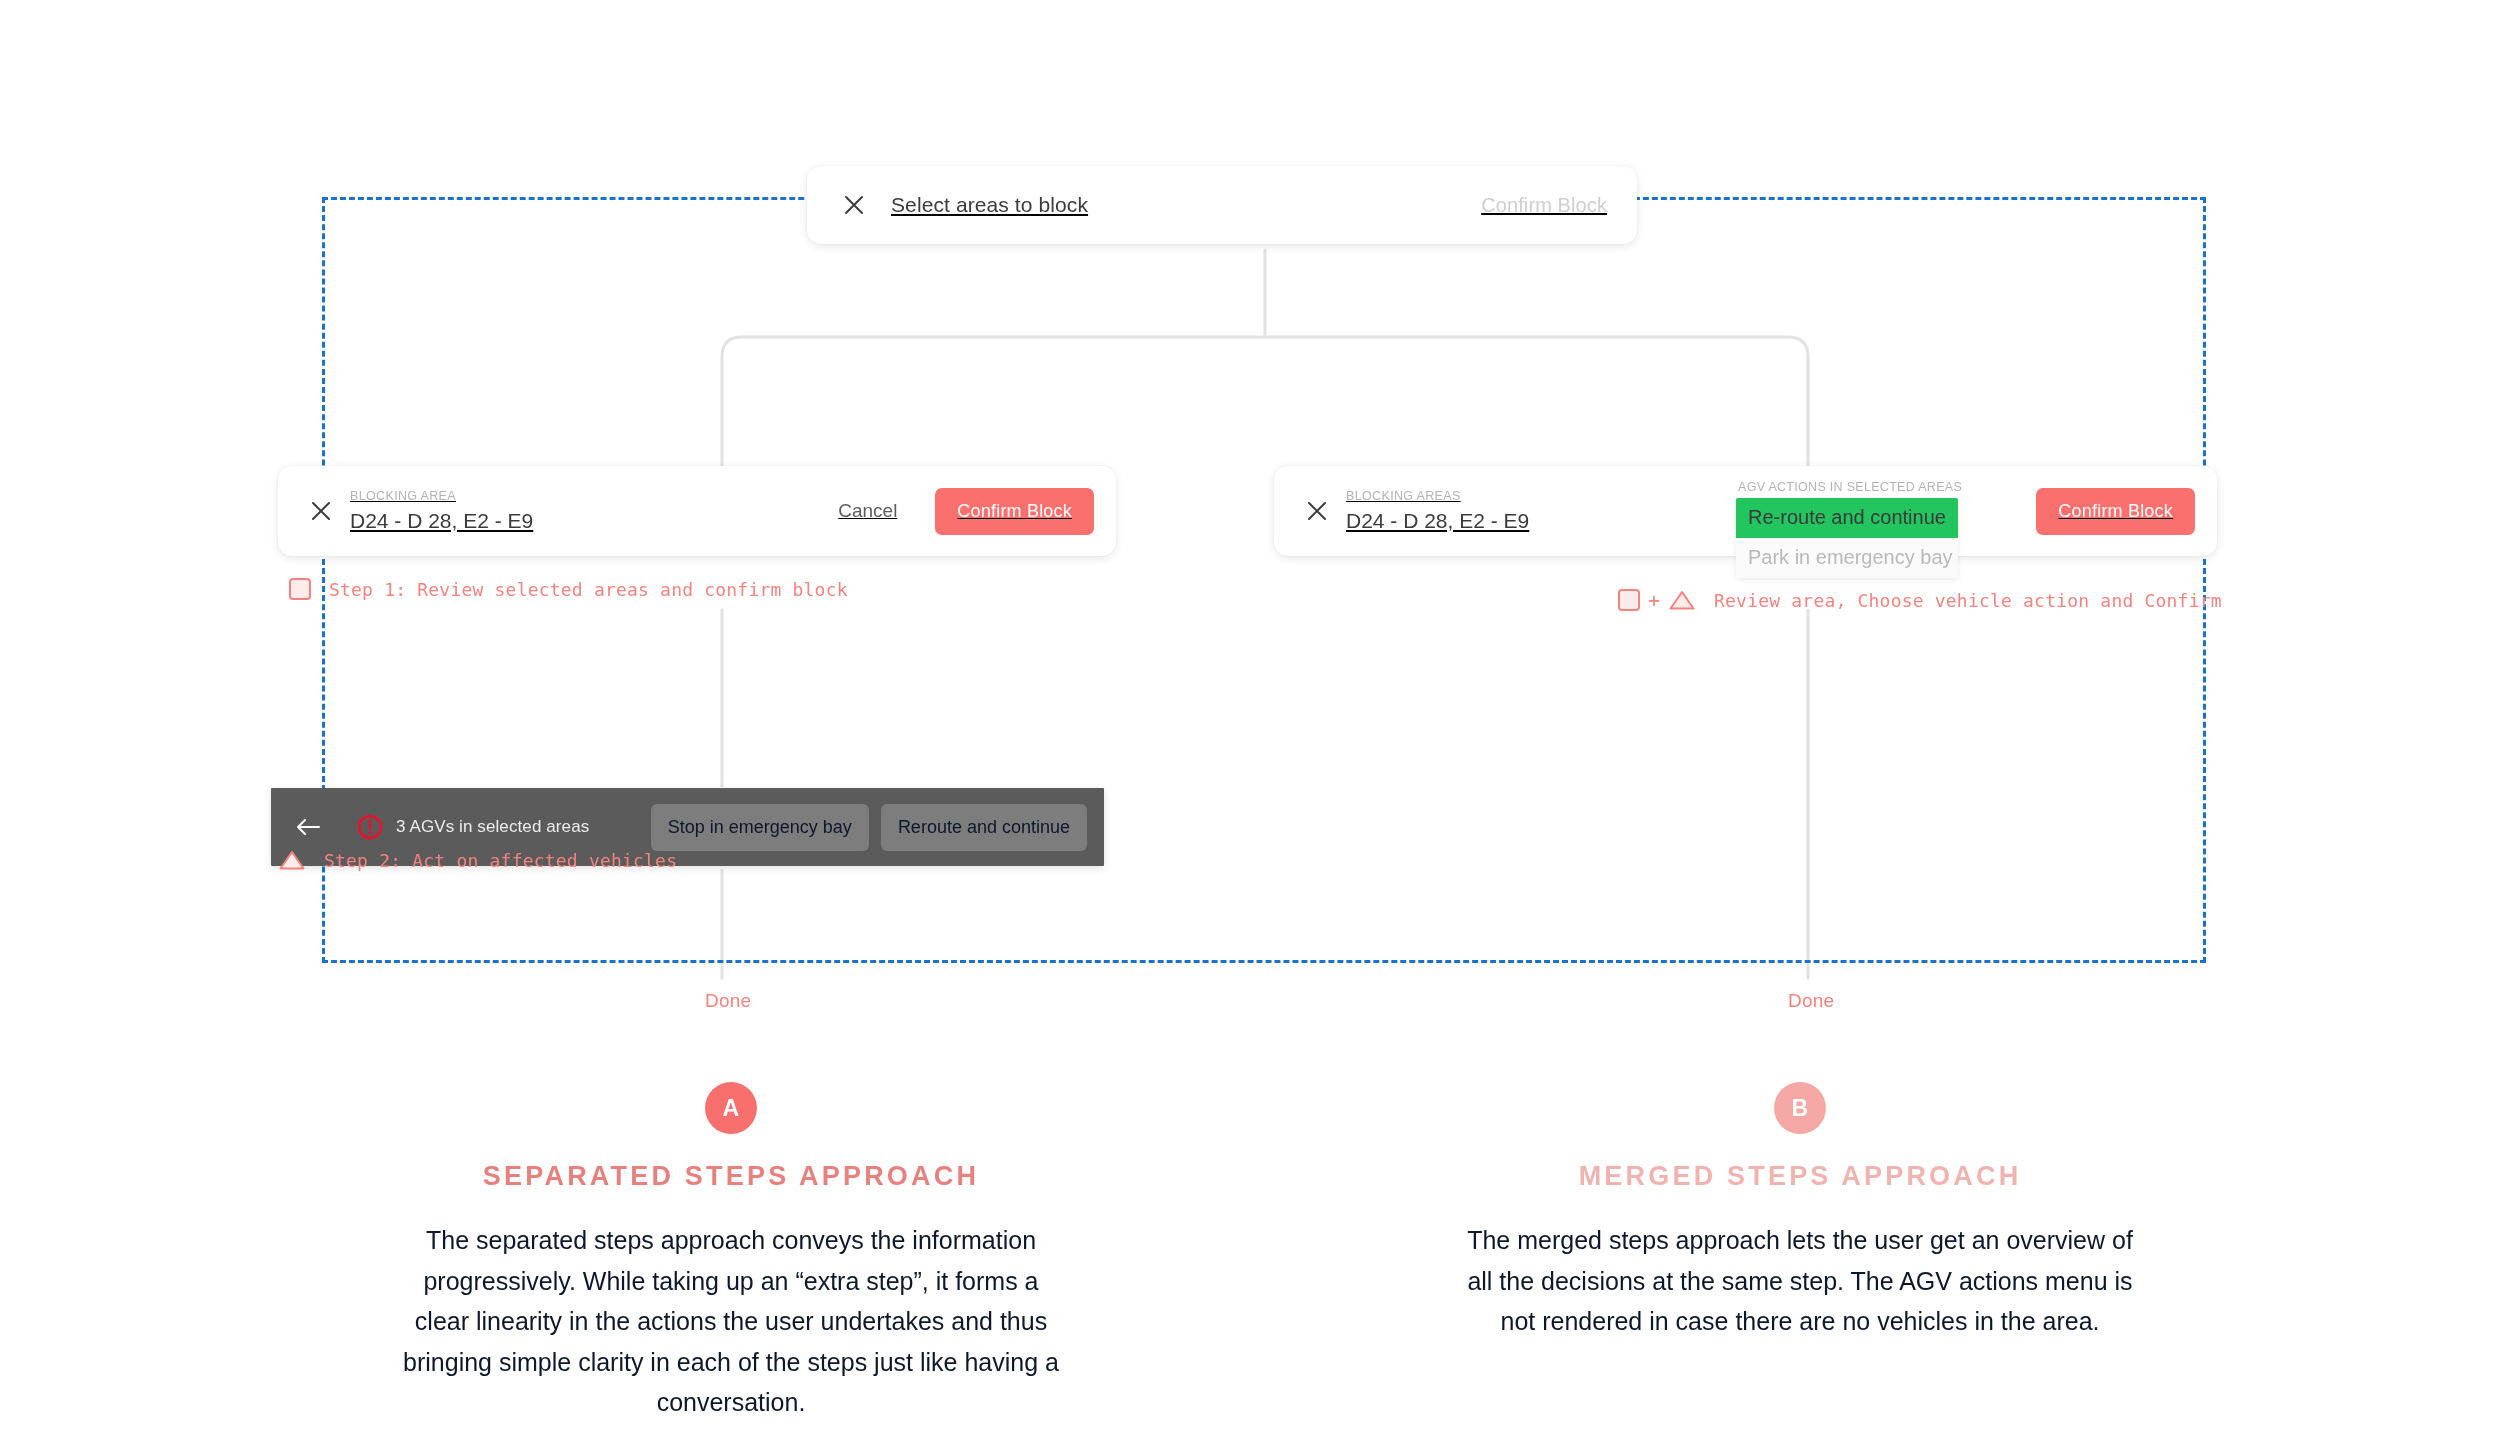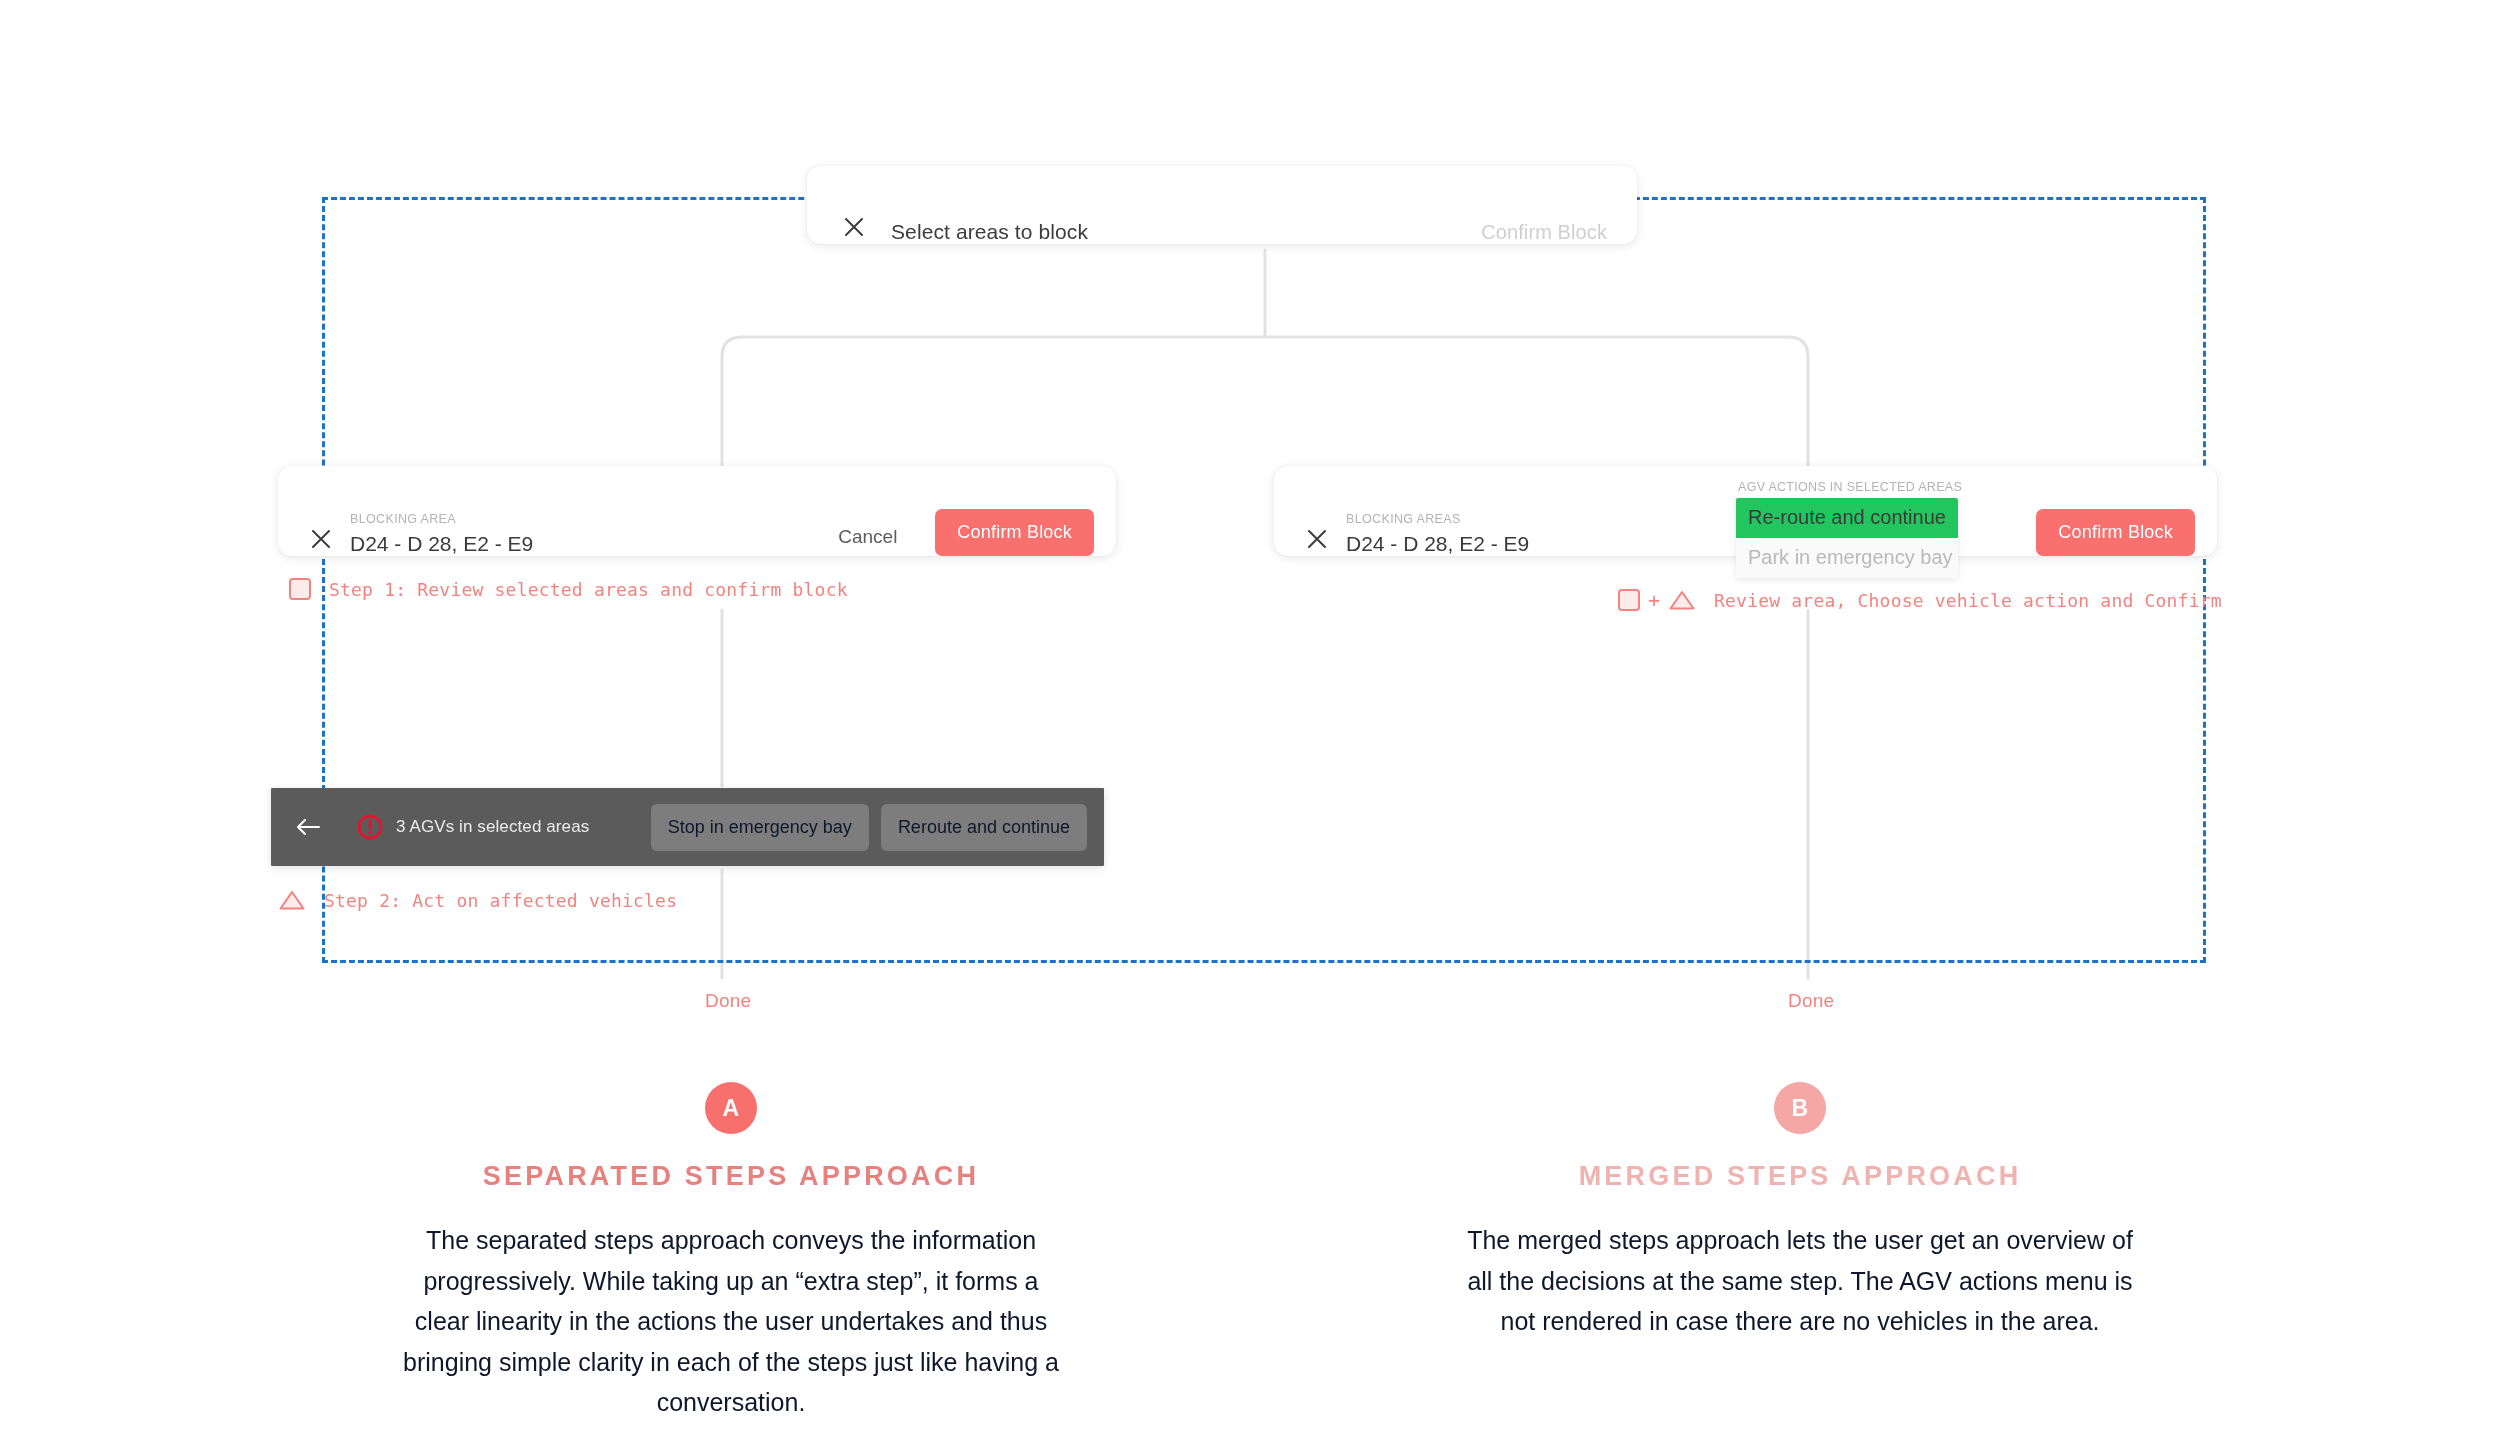--- a/index.html
+++ b/index.html
@@ -40,21 +40,22 @@
   }
 
   
   .card {
     position: absolute;
     background: #ffffff;
     border-radius: 14px;
     box-shadow: 0 2px 10px rgba(0,0,0,0.10), 0 0 2px rgba(0,0,0,0.06);
     box-sizing: border-box;
     display: flex;
-    align-items: flex-end;
+    align-items: center;
+    text-decoration: underline;
   }
 
   .close-x {
     width: 34px;
     height: 34px;
     flex: 0 0 auto;
     display: flex;
     align-items: center;
     justify-content: center;
     cursor: pointer;
@@ -273,21 +274,21 @@
   }
   .plus {
     font-family: "DejaVu Sans Mono", "Liberation Mono", monospace;
     font-size: 20px;
     color: #f4837f;
     margin: 0 8px;
   }
   .anno-gap { width: 18px; flex: 0 0 auto; }
 
   #anno-step1 { left: 289px; top: 578px; align-items: flex-end; }
-  #anno-step2 { left: 278px; top: 889px; }
+  #anno-step2 { left: 278px; top: 849px; }
   #anno-merged { left: 1618px; top: 588px; }
 
   
   .done {
     position: absolute;
     font-size: 19px;
     color: #f4837f;
     letter-spacing: 0.2px;
   }
   #done-a { left: 705px; top: 990px; }

